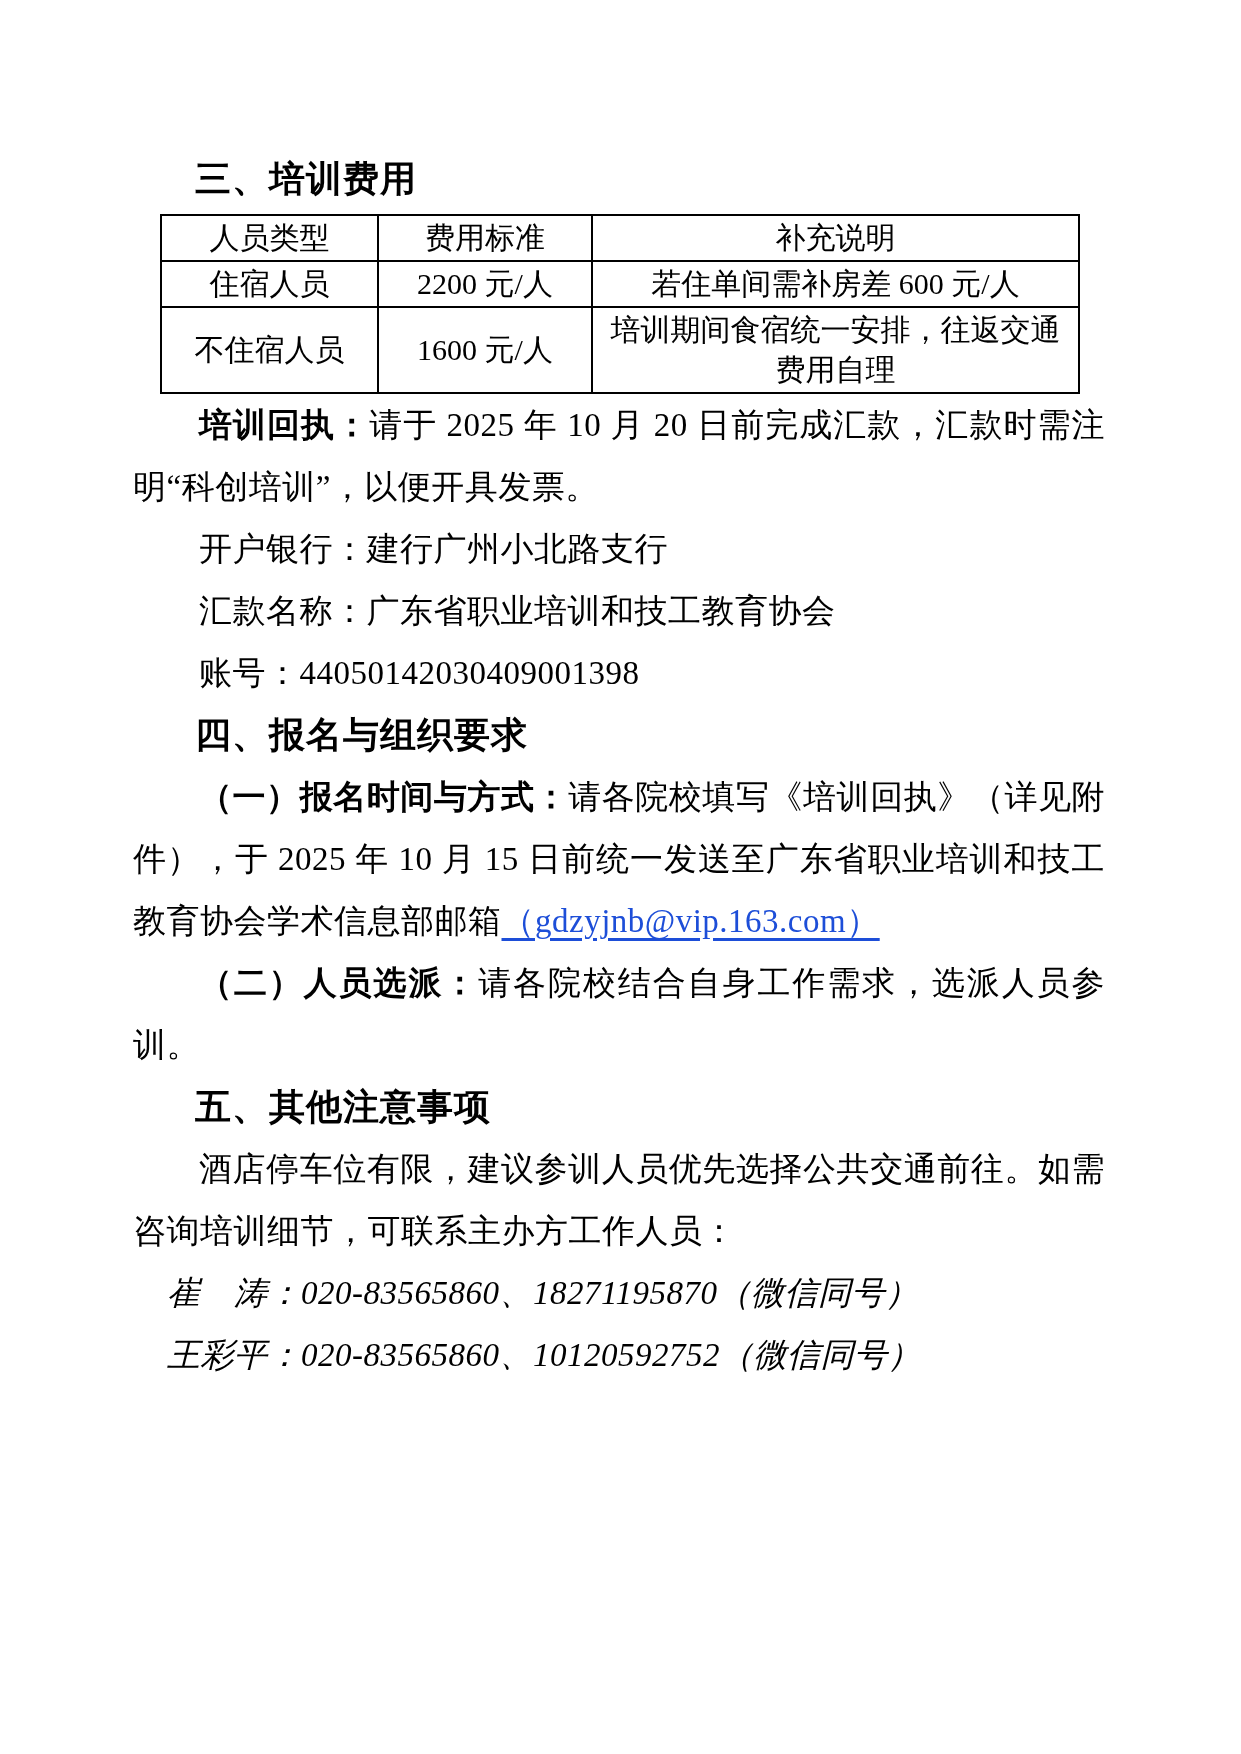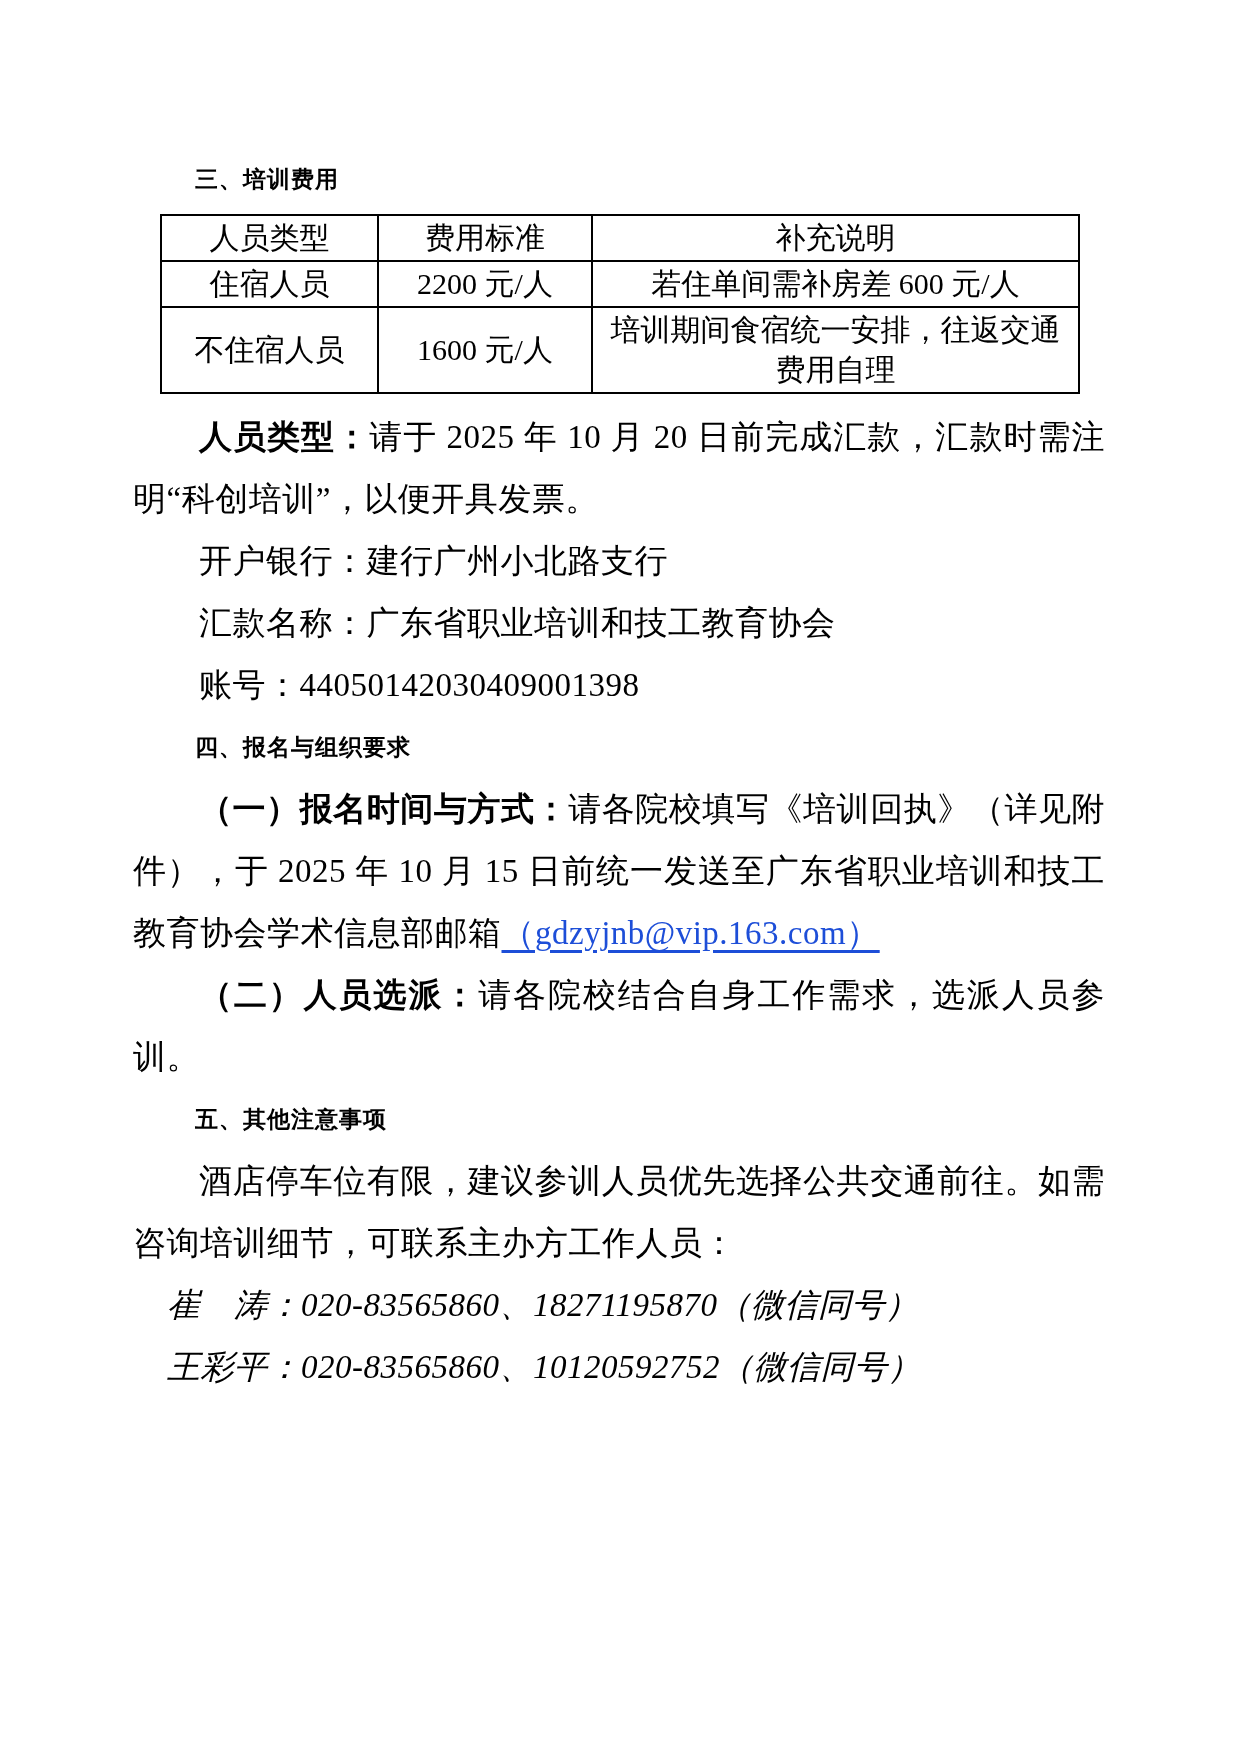--- a/index.html
+++ b/index.html
@@ -17,30 +17,30 @@
   .page {
     box-sizing: border-box;
     width: 1241px;
     height: 1754px;
     padding: 148px 136px 0 133px;
   }
   .heading {
     margin: 0;
     font-family: Liberation Sans, sans-serif;
     font-weight: bold;
-    font-size: 23px;
+    font-size: 36px;
     line-height: 62px;
     text-indent: 62px;
     letter-spacing: 1px;
   }
   table.fees {
     border-collapse: collapse;
     table-layout: fixed;
     width: 918px;
-    margin: 4px 0 12px 27px;
+    margin: 4px 0 0 27px;
     border-radius: 17px;
   }
   table.fees th, table.fees td {
     border: 2px solid #000000;
     text-align: center;
     vertical-align: middle;
     font-weight: normal;
     font-size: 30px;
     line-height: 40px;
     padding: 2px 8px;
@@ -110,21 +110,21 @@
         <td>若住单间需补房差 600 元/人</td>
       </tr>
       <tr class="r2">
         <td>不住宿人员</td>
         <td>1600 元/人</td>
         <td>培训期间食宿统一安排，往返交通费用自理</td>
       </tr>
     </tbody>
   </table>
 
-  <p class="body-para"><span class="bold-run">人员类型：</span><span>请于 2025 年 10 月 20 日前完成汇款，汇款时需注明“科创培训”，以便开具发票。</span></p>
+  <p class="body-para"><span class="bold-run">培训回执：</span><span>请于 2025 年 10 月 20 日前完成汇款，汇款时需注明“科创培训”，以便开具发票。</span></p>
 
   <p class="plain-line">开户银行：建行广州小北路支行</p>
   <p class="plain-line">汇款名称：广东省职业培训和技工教育协会</p>
   <p class="plain-line">账号：44050142030409001398</p>
 
   <h2 class="heading">四、报名与组织要求</h2>
 
   <p class="body-para"><span class="bold-run">（一）报名时间与方式：</span><span>请各院校填写《培训回执》（详见附件），于 2025 年 10 月 15 日前统一发送至广东省职业培训和技工教育协会学术信息部邮箱</span><a class="email-link">（gdzyjnb@vip.163.com）</a></p>
 
   <p class="body-para"><span class="bold-run">（二）人员选派：</span><span>请各院校结合自身工作需求，选派人员参训。</span></p>

